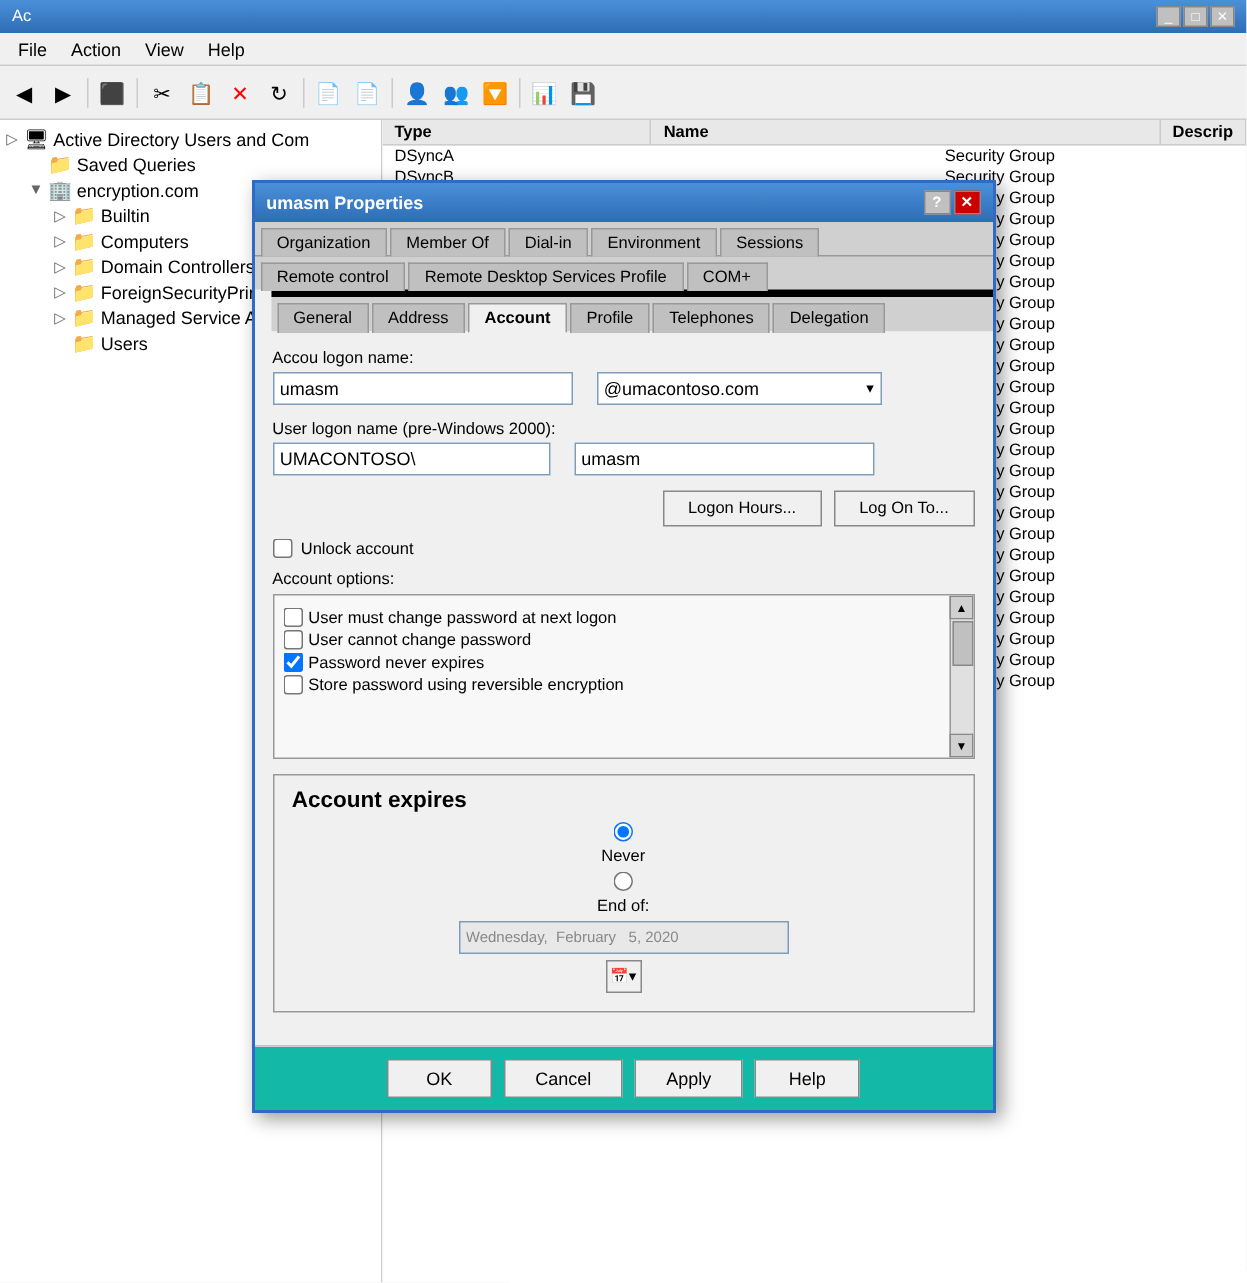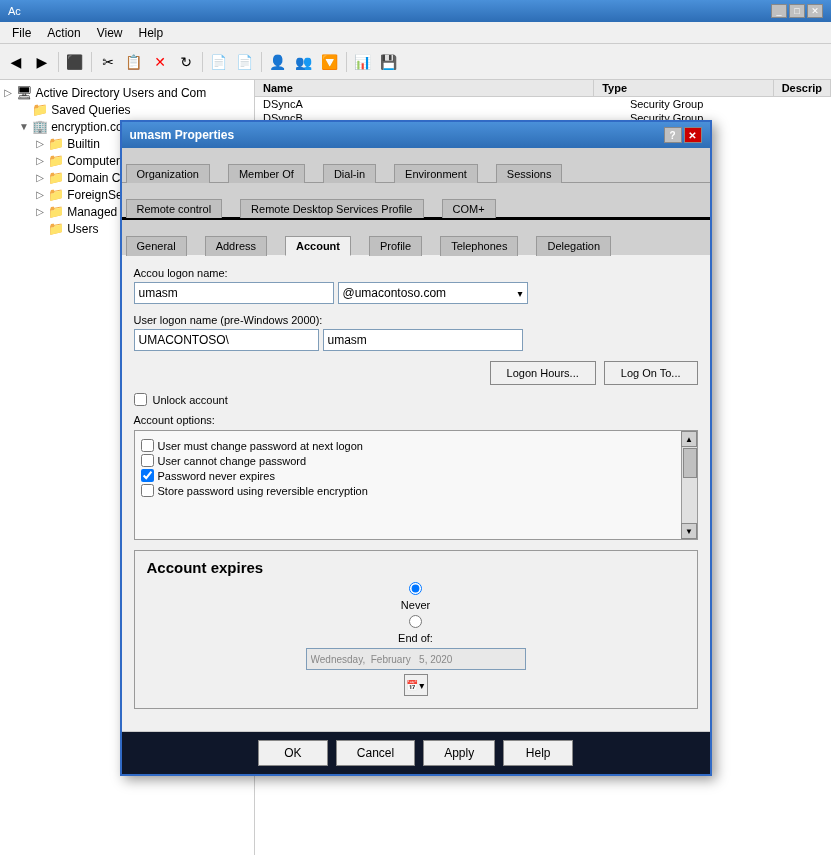--- a/index.html
+++ b/index.html
@@ -34,38 +34,38 @@
     
     
     .right-pane { flex: 1; background: white; overflow: hidden; }
     .list-header { display: flex; background: #e8e8e8; border-bottom: 1px solid #ccc; }
     .list-col { padding: 2px 8px; border-right: 1px solid #ccc; font-size: 11px; font-weight: bold; }
     
     
     .dialog-overlay { position: absolute; top: 0; left: 0; width: 831px; height: 855px; display: flex; align-items: flex-start; justify-content: center; padding-top: 120px; }
     
     
-    .dialog { background: #f0f0f0; border: 2px solid #316ac5; width: 592px; box-shadow: 4px 4px 12px rgba(0,0,0,0.4); }
+    .dialog { background: #f0f0f0; border: 2px solid #316ac5; width: 496px; box-shadow: 4px 4px 12px rgba(0,0,0,0.4); }
     .dialog-title { background: linear-gradient(to bottom, #4a90d9, #2d6db5); color: white; padding: 4px 8px; display: flex; align-items: center; justify-content: space-between; height: 26px; }
     .dialog-title-text { font-size: 12px; font-weight: bold; }
     .dialog-title-btns { display: flex; gap: 2px; }
     .dialog-title-btn { width: 18px; height: 16px; background: #c0c0c0; border: 1px solid #888; font-size: 10px; display: flex; align-items: center; justify-content: center; cursor: pointer; font-weight: bold; }
     .dialog-title-btn.close { background: #cc0000; color: white; }
     
     
-    .tabs-row { display: flex; background: #d0d0d0; padding: 16px 4px 0 4px; gap: 16px; flex-wrap: wrap; }
+    .tabs-row { display: flex; background: #d0d0d0; padding: 4px 4px 0 4px; gap: 0; flex-wrap: wrap; }
     .tab { padding: 3px 10px; background: #d0d0d0; border: 1px solid #999; border-bottom: none; font-size: 11px; cursor: pointer; margin-right: 2px; margin-bottom: -1px; }
     .tab.active { background: #f0f0f0; border-bottom: 1px solid #f0f0f0; z-index: 1; font-weight: bold; }
     .tab:not(.active) { background: #c0c0c0; }
     
     
     .dialog-content { padding: 12px; background: #f0f0f0; }
     .field-group { margin-bottom: 10px; }
     .field-label { font-size: 11px; margin-bottom: 3px; }
-    .field-row { display: flex; gap: 4px; align-items: flex-end; }
+    .field-row { display: flex; gap: 16px; align-items: flex-end; }
     .text-input { height: 22px; border: 1px solid #7f9db9; background: white; padding: 2px 4px; font-size: 12px; }
     .dropdown { height: 22px; border: 1px solid #7f9db9; background: white; padding: 2px 4px; font-size: 12px; display: flex; align-items: center; justify-content: space-between; cursor: pointer; }
     .dropdown-arrow { font-size: 10px; }
     
     .btn-row { display: flex; gap: 8px; margin: 8px 0; justify-content: flex-end; }
     .dialog-btn { padding: 3px 16px; background: #f0f0f0; border: 1px solid #888; font-size: 11px; cursor: pointer; height: 24px; }
     
     .checkbox-group { display: flex; align-items: center; gap: 4px; font-size: 11px; margin: 2px 0; cursor: pointer; }
     .checkbox-group input[type="checkbox"] { margin: 0; }
     .radio-group { display: flex; align-items: center; gap: 4px; font-size: 11px; margin: 4px 0; cursor: pointer; flex-direction: column; }
@@ -76,21 +76,21 @@
     .scrollbar-thumb { width: 14px; height: 30px; background: #c0c0c0; border: 1px solid #888; margin: 1px; }
     .scrollbar-arrow { width: 16px; height: 16px; background: #d0d0d0; border: 1px solid #888; display: flex; align-items: center; justify-content: center; font-size: 8px; }
     
     .account-expires-box { border: 1px solid #999; padding: 8px 12px; margin-bottom: 10px; }
     .account-expires-label { font-size: 15px; font-weight: bold; margin-bottom: 6px; }
     
     .date-input { height: 22px; border: 1px solid #7f9db9; background: #e8e8e8; padding: 2px 4px; font-size: 10px; color: #888; width: 220px; }
     .date-btn { height: 22px; width: 24px; background: #f0f0f0; border: 1px solid #888; display: flex; align-items: center; justify-content: center; cursor: pointer; font-size: 10px; }
     
     
-    .dialog-bottom { padding: 8px 12px; background: #0f172a; border-top: 1px solid #ccc; display: flex; justify-content: center; gap: 8px; }
+    .dialog-bottom { padding: 8px 12px; background: #14b8a6; border-top: 1px solid #ccc; display: flex; justify-content: center; gap: 8px; }
     .bottom-btn { padding: 4px 20px; background: #f0f0f0; border: 1px solid #888; font-size: 12px; cursor: pointer; min-width: 70px; height: 26px; }
     
     
     .list-items { font-size: 11px; }
     .list-item-row { padding: 1px 8px; display: flex; justify-content: flex-end; }
     .col-name { width: 380px; overflow: hidden; text-overflow: ellipsis; white-space: nowrap; }
     .col-type { width: 200px; }
     .col-desc { flex: 1; overflow: hidden; text-overflow: ellipsis; white-space: nowrap; }
     
     .unlock-row { display: flex; align-items: center; gap: 6px; margin: 8px 0; font-size: 11px; }
@@ -181,22 +181,22 @@
     </div>
     <div class="tree-item tree-indent2">
       <span class="expand">&nbsp;</span>
       <span class="folder-icon">📁</span>
       <span class="label">Users</span>
     </div>
   </div>
 
   <div class="right-pane">
     <div class="list-header">
+      <div class="list-col" style="width:200px;">Type</div>
       <div class="list-col" style="width:380px;">Name</div>
-      <div class="list-col" style="width:200px;">Type</div>
       <div class="list-col" style="flex:1;text-align:center;">Descrip</div>
     </div>
     <div class="list-items">
       <div class="list-item-row">
           <span class="col-name">DSyncA</span>
           <span class="col-type">Security Group</span>
           <span class="col-desc">rvice ac</span>
         </div>
       <div class="list-item-row">
           <span class="col-name">DSyncB</span>
@@ -321,21 +321,21 @@
       <div class="tab">Member Of</div>
       <div class="tab">Dial-in</div>
       <div class="tab">Environment</div>
       <div class="tab">Sessions</div>
     </div>
     <div class="tabs-row" style="border-top: 1px solid #999;">
       <div class="tab">Remote control</div>
       <div class="tab">Remote Desktop Services Profile</div>
       <div class="tab">COM+</div>
     </div>
-    <div class="tabs-row" style="border-top: 3px solid #000000;">
+    <div class="tabs-row" style="border-top: 5px solid #000000; margin-left: 11px;">
       <div class="tab">General</div>
       <div class="tab">Address</div>
       <div class="tab active">Account</div>
       <div class="tab">Profile</div>
       <div class="tab">Telephones</div>
       <div class="tab">Delegation</div>
     </div>
 
     <div class="dialog-content">
 

